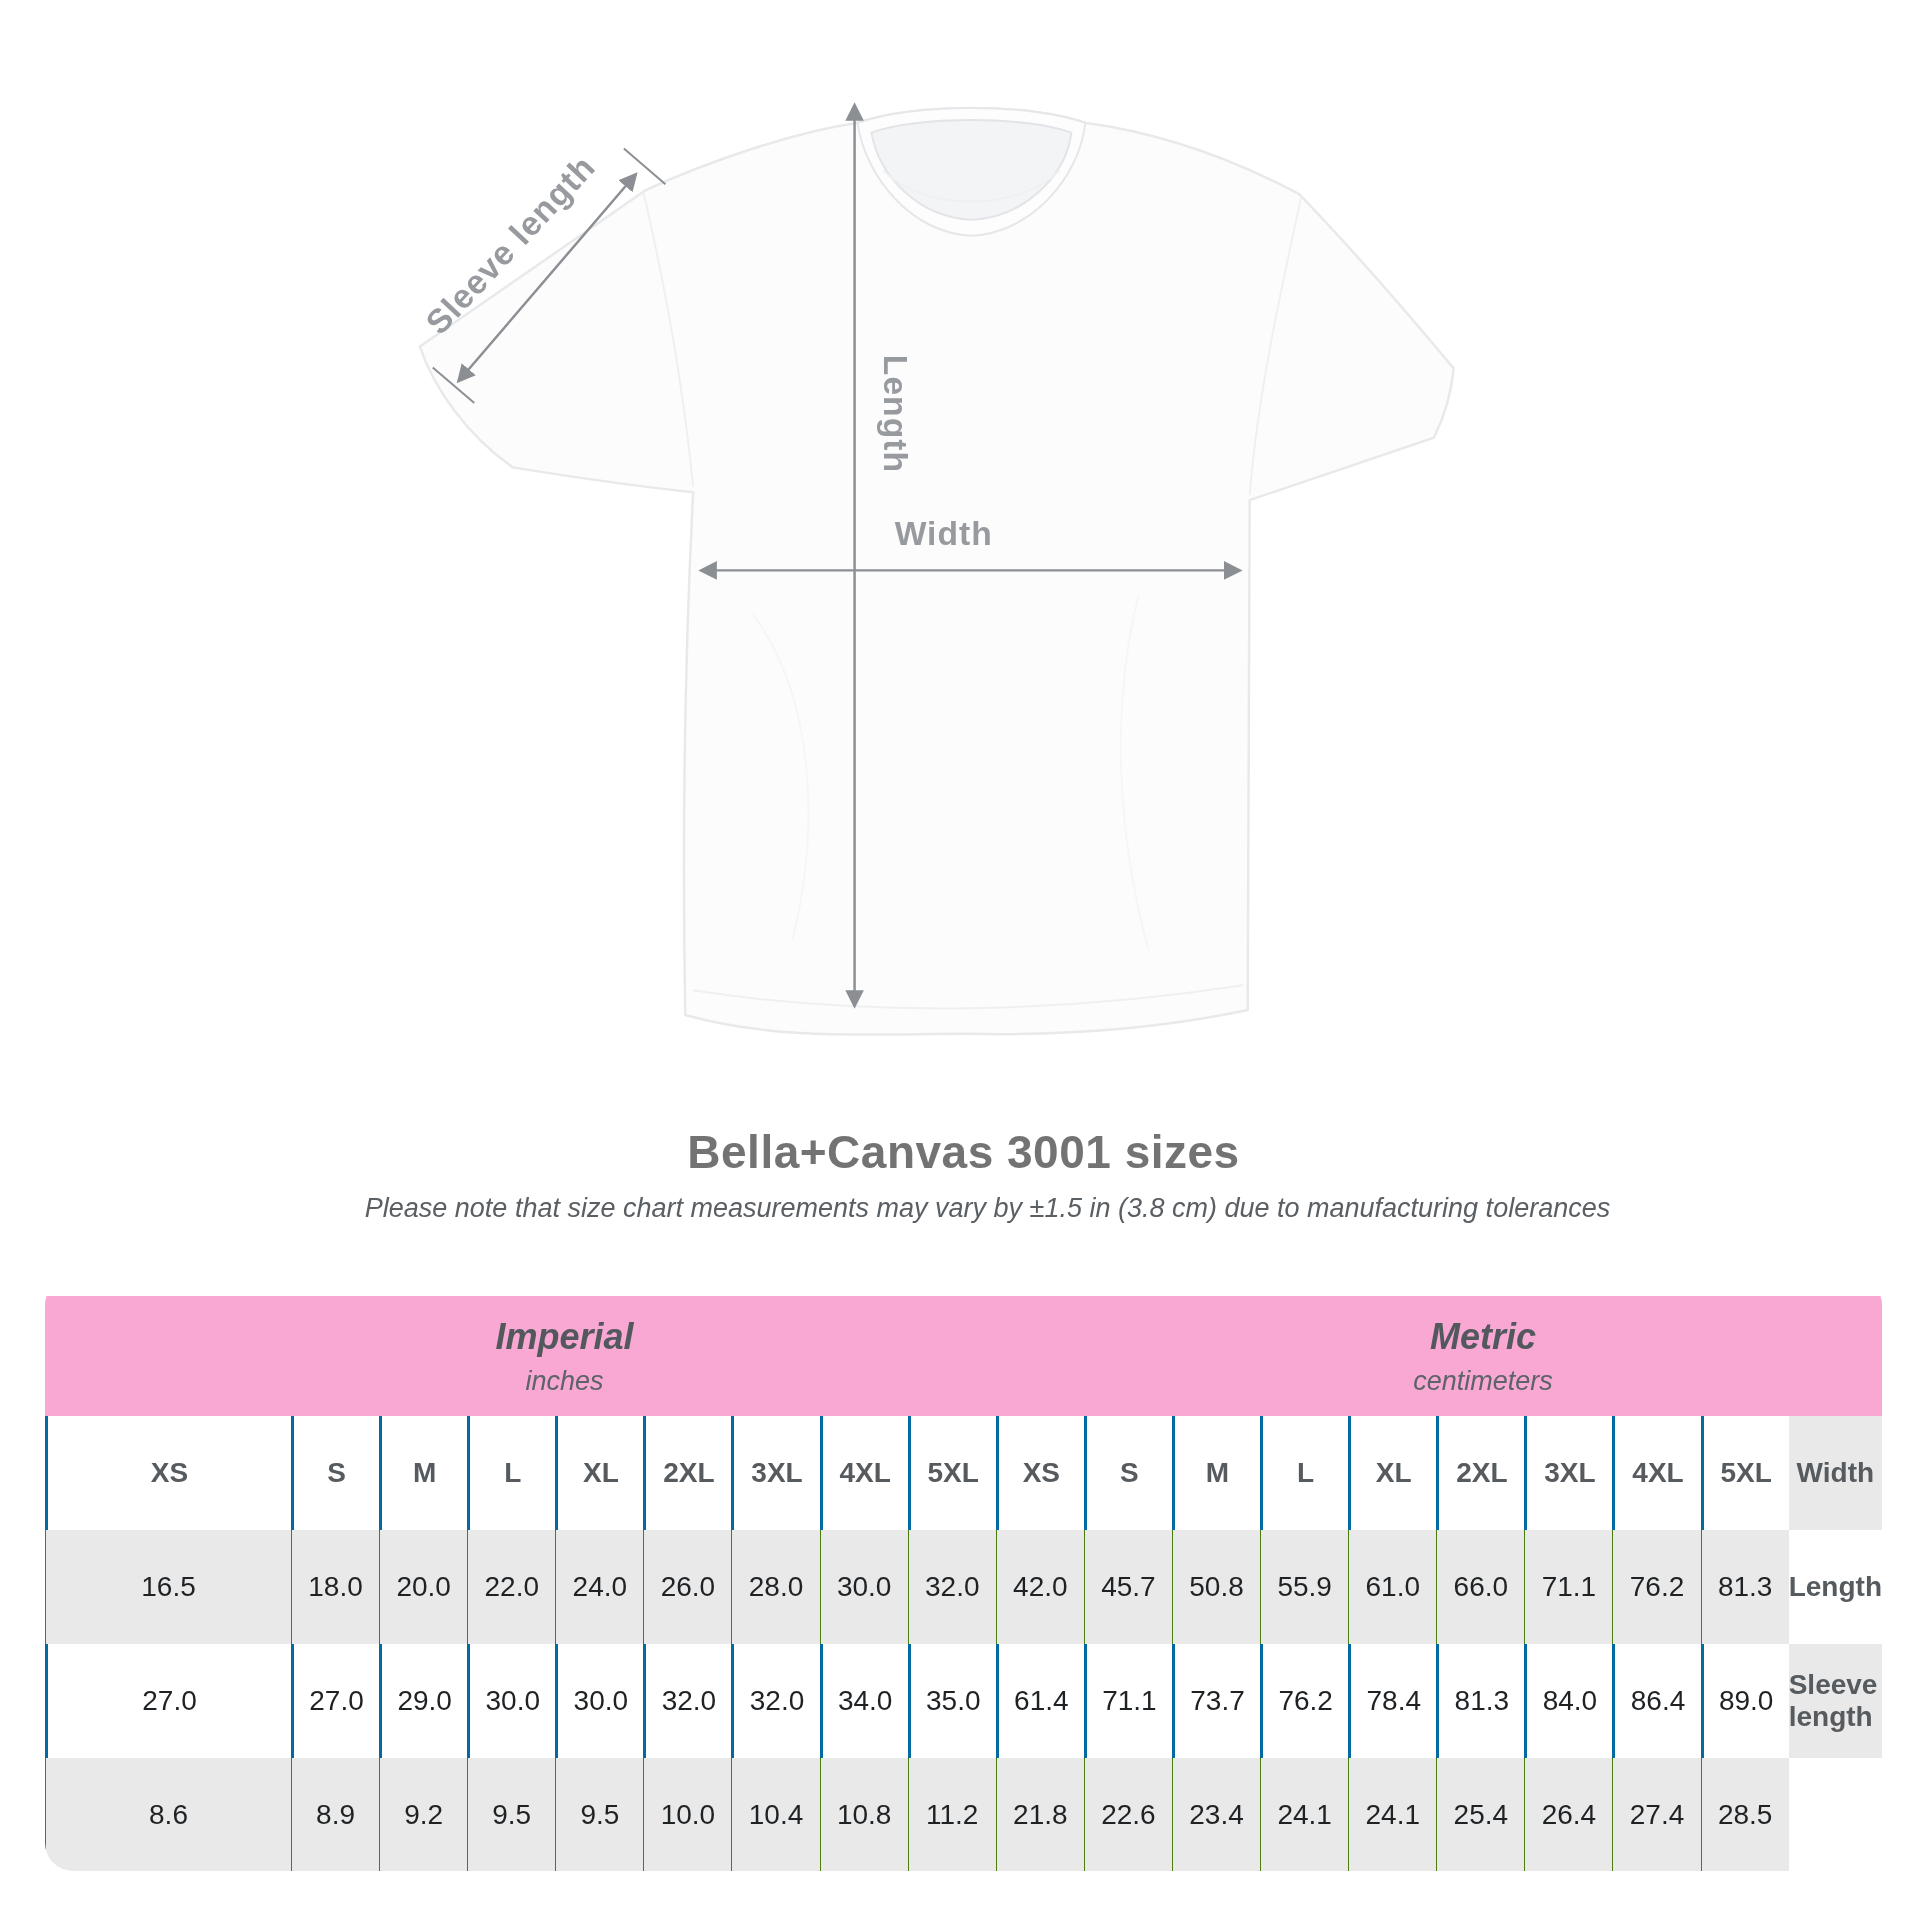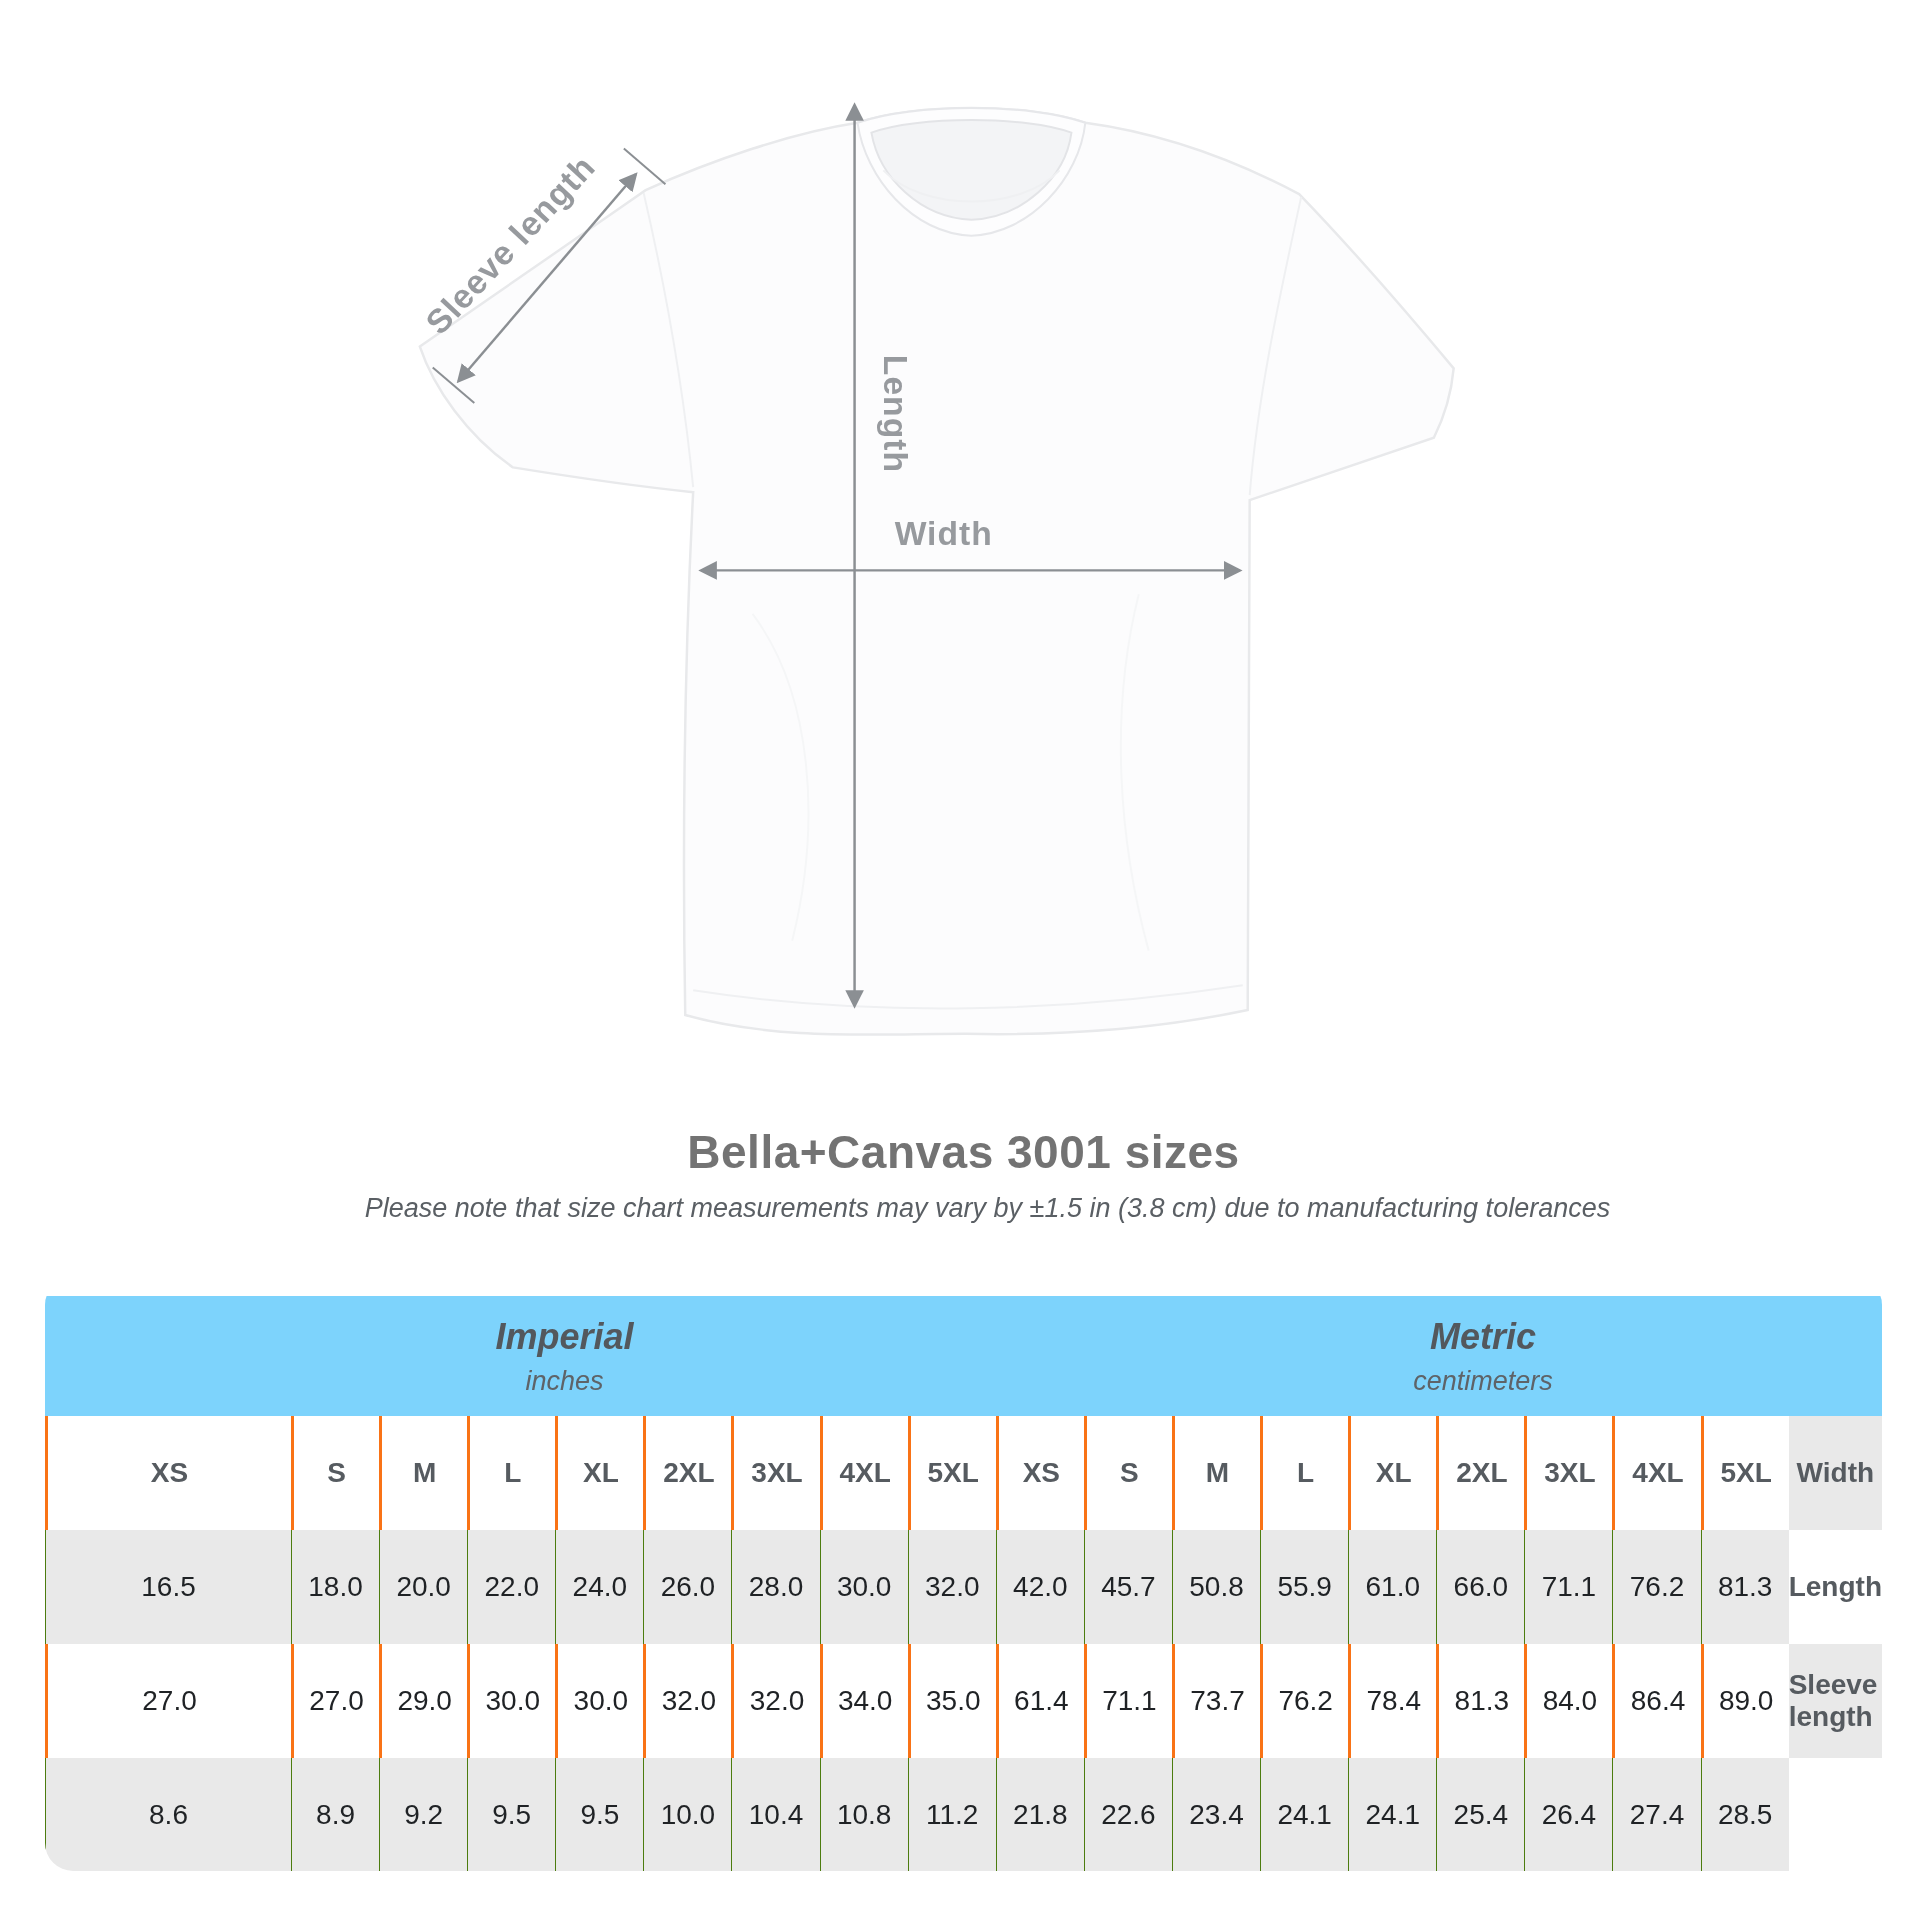--- a/index.html
+++ b/index.html
@@ -28,26 +28,26 @@
   }
   
   .size-table{
     position:absolute;left:45px;top:1277px;width:1837px;height:594px;
     border-radius:28px;overflow:hidden;background:#ffffff;
     display:grid;
     grid-template-columns:246px repeat(18, 1fr);
     grid-template-rows:139px 114px 114px 114px 1fr;
   }
   .cell{display:flex;align-items:center;justify-content:center;}
-  .band{background:#7dd3fc;flex-direction:column;gap:8px;margin-top:19px;}
+  .band{background:#f9a8d4;flex-direction:column;gap:8px;margin-top:19px;}
   .band-left{grid-column:1 / span 10;}
   .band-right{grid-column:11 / span 9;}
   .group-name{font-size:36px;font-weight:bold;font-style:italic;color:#53585d;}
   .group-unit{font-size:27px;font-style:italic;color:#5e6368;}
-  .wcell{background:#ffffff;border-left:3px solid #f97316;}
+  .wcell{background:#ffffff;border-left:3px solid #0369a1;}
   .gcell{background:#e9e9e9;border-left:1px solid #4d7c0f;}
   .nob{border-left:none;}
   .lbl{font-size:28px;font-weight:bold;color:#565b60;}
   .val{font-size:28px;color:#1f2225;}
 </style>
 </head>
 <body>
 
 <svg id="diagram" width="1927" height="1927" viewBox="0 0 1946 1946" aria-hidden="true">
   <defs>

